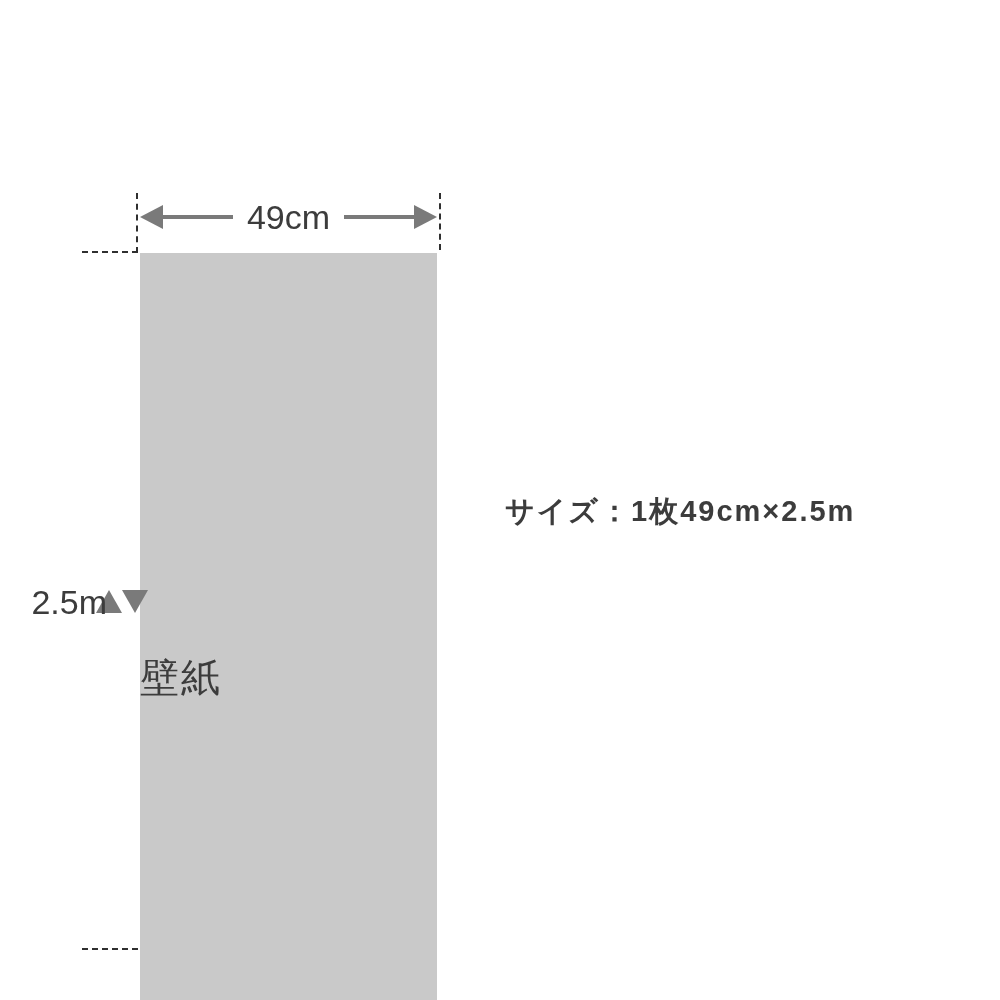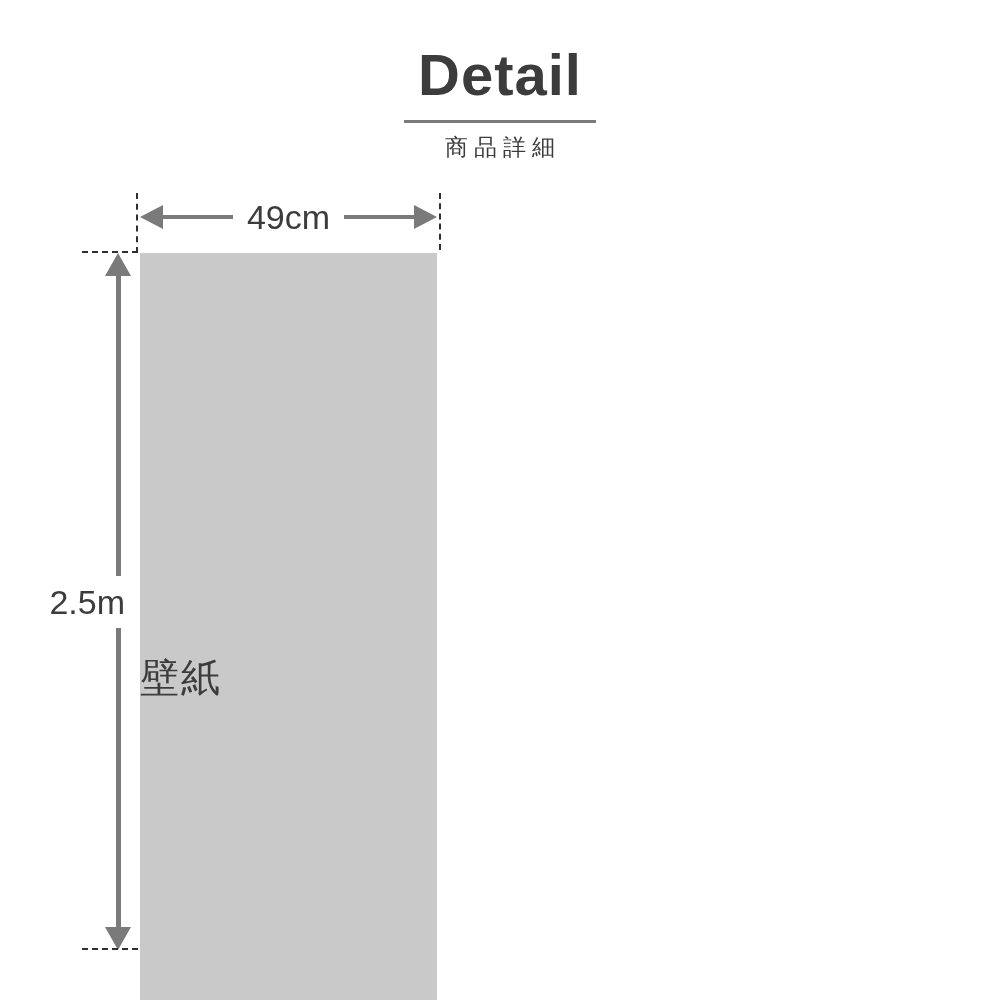--- a/index.html
+++ b/index.html
@@ -83,21 +83,21 @@
     color: var(--ink);
     padding: 0 14px;
     white-space: nowrap;
   }
 
   
   .dim-v {
     position: absolute;
     left: 96px; top: 253px;
     width: 44px; height: 697px;
-    display: flex; flex-direction: column; align-items: center;
+    display: flex; flex-direction: row; align-items: center;
   }
   .dim-line-v { flex: 1; width: 5px; background: var(--line); }
   .arrowhead-up {
     width: 0; height: 0;
     border-left: 13px solid transparent;
     border-right: 13px solid transparent;
     border-bottom: 23px solid var(--line);
   }
   .arrowhead-down {
     width: 0; height: 0;
@@ -135,25 +135,20 @@
     line-height: 50px;
     color: var(--ink);
     white-space: nowrap;
   }
 </style>
 </head>
 <body>
 
 <div class="canvas">
 
-  <div class="header">
-    <div class="title">Detail</div>
-    <div class="title-underline"></div>
-    <div class="subtitle">商品詳細</div>
-  </div>
 
   <div class="panel">
     <div class="panel-label">壁紙</div>
   </div>
 
   <div class="dim-h">
     <div class="arrowhead-left"></div>
     <div class="dim-line-h"></div>
     <div class="dim-label-h">49cm</div>
     <div class="dim-line-h"></div>
@@ -169,15 +164,16 @@
     <div class="dim-line-v"></div>
     <div class="arrowhead-down"></div>
   </div>
 
   <div class="guide-v guide-v-left"></div>
   <div class="guide-v guide-v-right"></div>
   <div class="guide-h guide-h-top"></div>
   <div class="guide-h guide-h-bottom"></div>
 
   <div class="specs">
+    <div class="spec-line">サイズ：1枚49cm×2.5m</div>
   </div>
 
 </div>
 
 </body></html>

